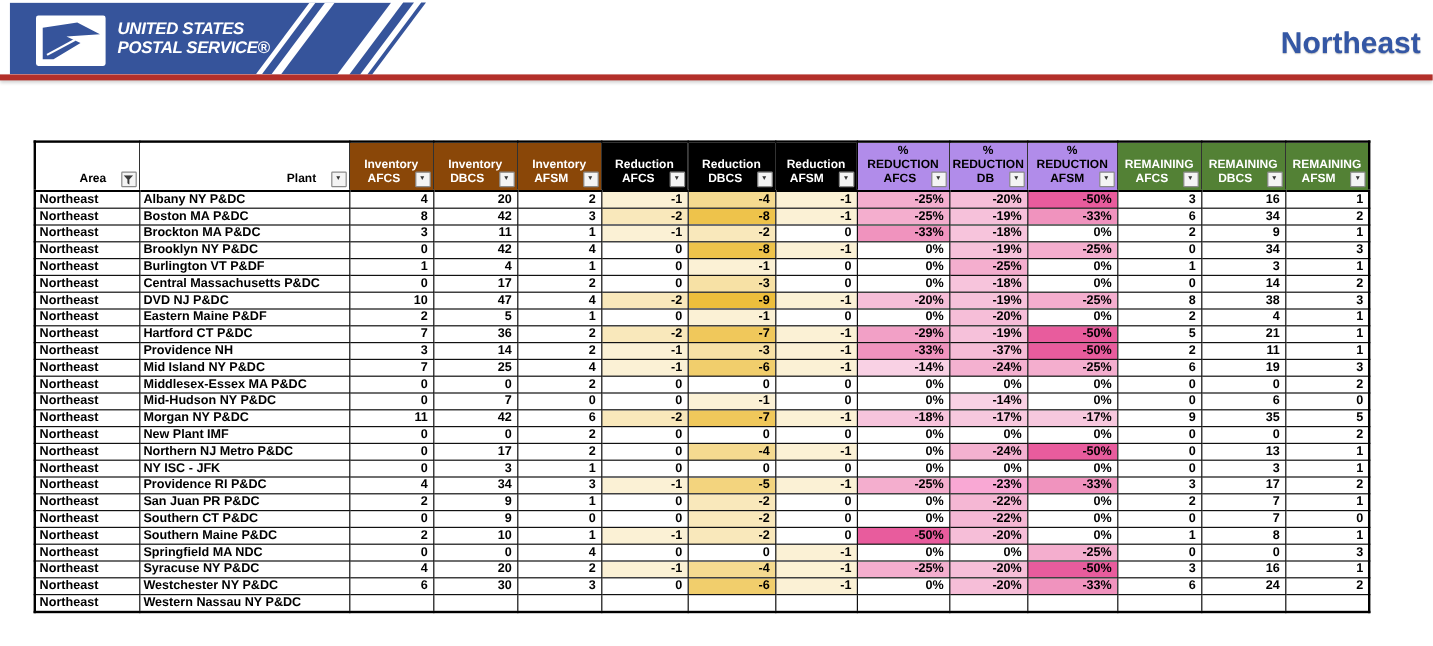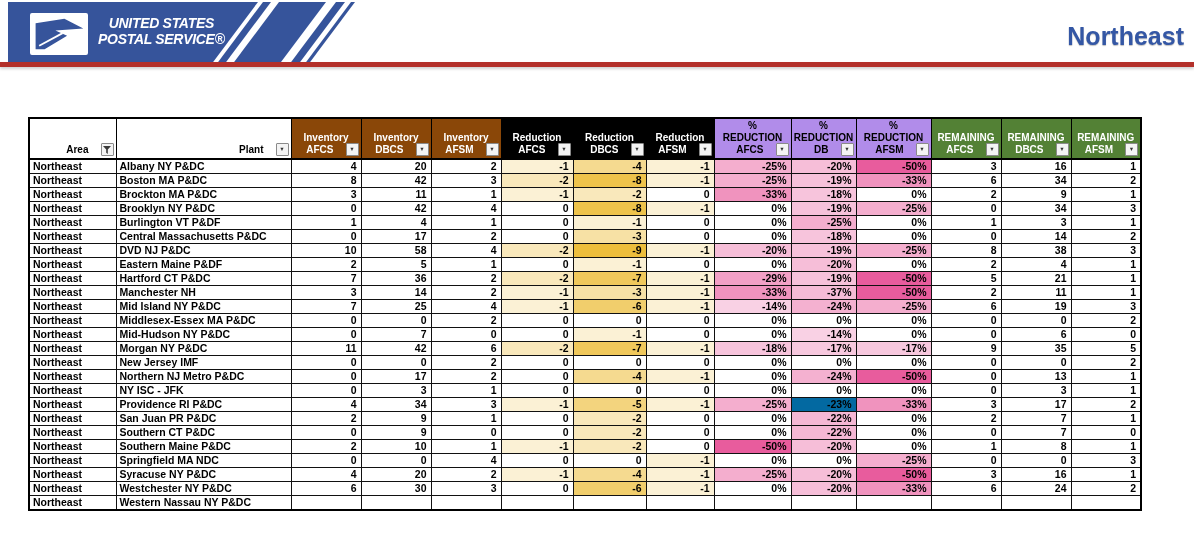--- a/index.html
+++ b/index.html
@@ -5,21 +5,20 @@
   html,body{margin:0;padding:0;}
   body{
     width:1194px;height:538px;overflow:hidden;position:relative;
     background:#ffffff;font-family:"Liberation Sans",sans-serif;
   }
   
   .banner{
     position:absolute;left:8px;top:2px;width:340px;height:60px;
     background:#36549B;
     clip-path:polygon(0 0,318px 0,273px 100%,0 100%);
-    text-align:center;
   }
   .logo-box{
     position:absolute;left:22px;top:11px;width:54px;height:38px;
     background:#ffffff;border:2px solid #ffffff;border-radius:2px;
   }
   .brand{
     position:absolute;left:90px;top:13px;color:#ffffff;
     font-style:italic;font-weight:bold;font-size:14px;line-height:16px;
     letter-spacing:-0.3px;white-space:nowrap;
   }
@@ -276,21 +275,21 @@
           <td class="tr" style="background: rgb(247, 196, 220);">-18%</td>
           <td class="tr" style="background: rgb(255, 255, 255);">0%</td>
           <td class="tr">0</td>
           <td class="tr">14</td>
           <td class="tr">2</td>
         </tr>
         <tr>
           <td class="tl">Northeast</td>
           <td class="tl">DVD NJ P&amp;DC</td>
           <td class="tr">10</td>
-          <td class="tr">58</td>
+          <td class="tr">47</td>
           <td class="tr">4</td>
           <td class="tr" style="background: rgb(249, 232, 187);">-2</td>
           <td class="tr" style="background: rgb(237, 190, 60);">-9</td>
           <td class="tr" style="background: rgb(251, 241, 213);">-1</td>
           <td class="tr" style="background: rgb(246, 190, 216);">-20%</td>
           <td class="tr" style="background: rgb(246, 193, 218);">-19%</td>
           <td class="tr" style="background: rgb(244, 174, 206);">-25%</td>
           <td class="tr">8</td>
           <td class="tr">38</td>
           <td class="tr">3</td>
@@ -322,21 +321,21 @@
           <td class="tr" style="background: rgb(251, 241, 213);">-1</td>
           <td class="tr" style="background: rgb(242, 160, 198);">-29%</td>
           <td class="tr" style="background: rgb(246, 193, 218);">-19%</td>
           <td class="tr" style="background: rgb(232, 92, 157);">-50%</td>
           <td class="tr">5</td>
           <td class="tr">21</td>
           <td class="tr">1</td>
         </tr>
         <tr>
           <td class="tl">Northeast</td>
-          <td class="tl">Manchester NH</td>
+          <td class="tl">Providence NH</td>
           <td class="tr">3</td>
           <td class="tr">14</td>
           <td class="tr">2</td>
           <td class="tr" style="background: rgb(251, 241, 213);">-1</td>
           <td class="tr" style="background: rgb(247, 225, 165);">-3</td>
           <td class="tr" style="background: rgb(251, 241, 213);">-1</td>
           <td class="tr" style="background: rgb(240, 147, 190);">-33%</td>
           <td class="tr" style="background: rgb(245, 187, 214);">-37%</td>
           <td class="tr" style="background: rgb(232, 92, 157);">-50%</td>
           <td class="tr">2</td>
@@ -402,21 +401,21 @@
           <td class="tr" style="background: rgb(251, 241, 213);">-1</td>
           <td class="tr" style="background: rgb(247, 196, 220);">-18%</td>
           <td class="tr" style="background: rgb(247, 200, 222);">-17%</td>
           <td class="tr" style="background: rgb(247, 200, 222);">-17%</td>
           <td class="tr">9</td>
           <td class="tr">35</td>
           <td class="tr">5</td>
         </tr>
         <tr>
           <td class="tl">Northeast</td>
-          <td class="tl">New Jersey IMF</td>
+          <td class="tl">New Plant IMF</td>
           <td class="tr">0</td>
           <td class="tr">0</td>
           <td class="tr">2</td>
           <td class="tr" style="background: rgb(255, 255, 255);">0</td>
           <td class="tr" style="background: rgb(255, 255, 255);">0</td>
           <td class="tr" style="background: rgb(255, 255, 255);">0</td>
           <td class="tr" style="background: rgb(255, 255, 255);">0%</td>
           <td class="tr" style="background: rgb(255, 255, 255);">0%</td>
           <td class="tr" style="background: rgb(255, 255, 255);">0%</td>
           <td class="tr">0</td>
@@ -458,21 +457,21 @@
         <tr>
           <td class="tl">Northeast</td>
           <td class="tl">Providence RI P&amp;DC</td>
           <td class="tr">4</td>
           <td class="tr">34</td>
           <td class="tr">3</td>
           <td class="tr" style="background: rgb(251, 241, 213);">-1</td>
           <td class="tr" style="background: rgb(243, 212, 126);">-5</td>
           <td class="tr" style="background: rgb(251, 241, 213);">-1</td>
           <td class="tr" style="background: rgb(244, 174, 206);">-25%</td>
-          <td class="tr" style="background: #0369a1; padding-left: 28px;">-23%</td>
+          <td class="tr" style="background: #f9a8d4; padding-left: 28px;">-23%</td>
           <td class="tr" style="background: rgb(240, 147, 190);">-33%</td>
           <td class="tr">3</td>
           <td class="tr">17</td>
           <td class="tr">2</td>
         </tr>
         <tr>
           <td class="tl">Northeast</td>
           <td class="tl">San Juan PR P&amp;DC</td>
           <td class="tr">2</td>
           <td class="tr">9</td>

